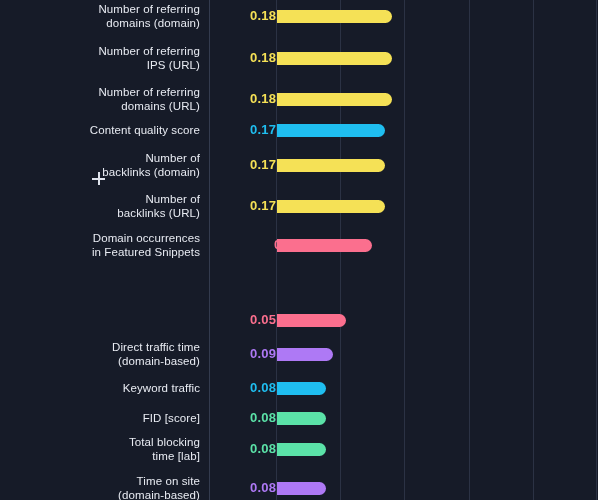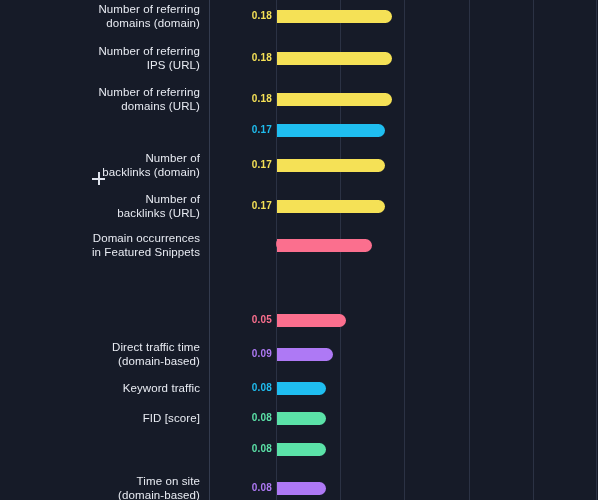--- a/index.html
+++ b/index.html
@@ -68,21 +68,21 @@
     line-height: 14px;
     letter-spacing: 0.1px;
     white-space: pre-line;
   }
 
   .row-value {
     position: absolute;
     left: 250px;
     width: 22px;
     text-align: right;
-    font-size: 10px;
+    font-size: 13px;
     line-height: 10px;
     letter-spacing: 0.2px;
     font-weight: 600;
   }
 
   .row-bar {
     position: absolute;
     left: 277px;
     height: 13px;
     border-radius: 0 7px 7px 0;
@@ -136,20 +136,21 @@
         <div class="row-value" style="color: rgb(245, 225, 86);">0.18</div>
         <div class="row-bar" style="width: 115px; background: rgb(245, 225, 86);"></div>
       </div>
       <div class="row" style="top: 79px;">
         <div class="row-label">Number of referring
 domains (URL)</div>
         <div class="row-value" style="color: rgb(245, 225, 86);">0.18</div>
         <div class="row-bar" style="width: 115px; background: rgb(245, 225, 86);"></div>
       </div>
       <div class="row" style="top: 110px;">
+        <div class="row-label">Content quality score</div>
         <div class="row-value" style="color: rgb(31, 190, 240);">0.17</div>
         <div class="row-bar" style="width: 108px; background: rgb(31, 190, 240);"></div>
       </div>
       <div class="row" style="top: 145px;">
         <div class="row-label">Number of
 backlinks (domain)</div>
         <div class="row-value" style="color: rgb(245, 225, 86);">0.17</div>
         <div class="row-bar" style="width: 108px; background: rgb(245, 225, 86);"></div>
       </div>
       <div class="row" style="top: 186px;">
@@ -178,20 +179,22 @@
         <div class="row-label">Keyword traffic</div>
         <div class="row-value" style="color: rgb(31, 190, 240);">0.08</div>
         <div class="row-bar" style="width: 49px; background: rgb(31, 190, 240);"></div>
       </div>
       <div class="row" style="top: 398px;">
         <div class="row-label">FID [score]</div>
         <div class="row-value" style="color: rgb(91, 226, 168);">0.08</div>
         <div class="row-bar" style="width: 49px; background: rgb(91, 226, 168);"></div>
       </div>
       <div class="row" style="top: 429px;">
+        <div class="row-label">Total blocking
+time [lab]</div>
         <div class="row-value" style="color: rgb(91, 226, 168);">0.08</div>
         <div class="row-bar" style="width: 49px; background: rgb(91, 226, 168);"></div>
       </div>
       <div class="row" style="top: 468px;">
         <div class="row-label">Time on site
 (domain-based)</div>
         <div class="row-value" style="color: rgb(174, 121, 245);">0.08</div>
         <div class="row-bar" style="width: 49px; background: rgb(174, 121, 245);"></div>
       </div>
     </div>

